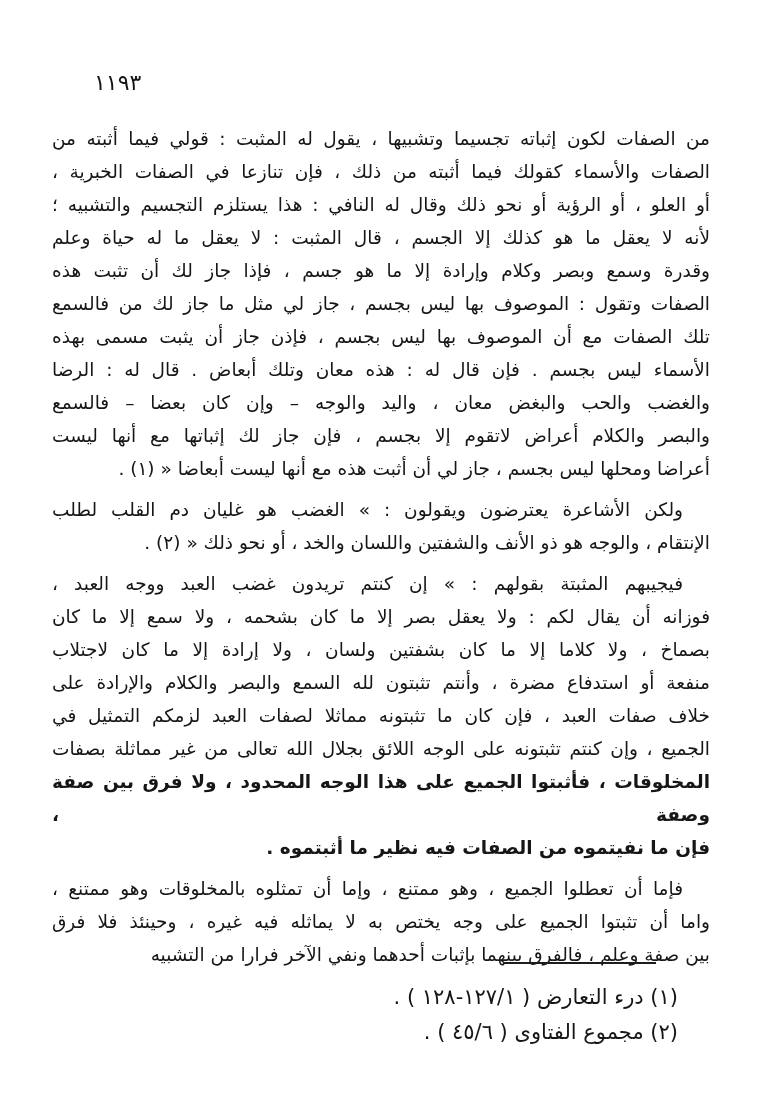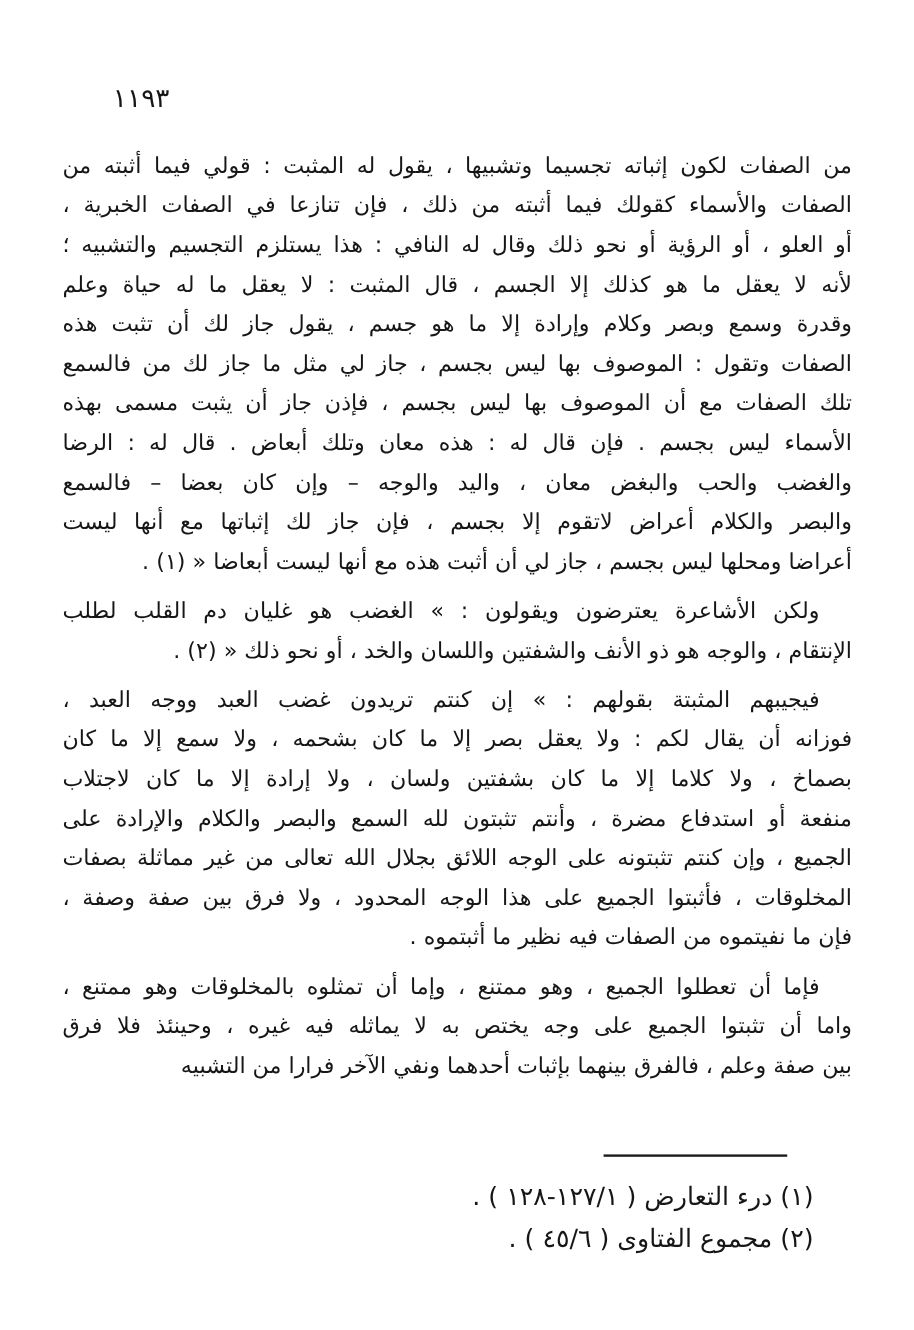--- a/index.html
+++ b/index.html
@@ -32,21 +32,21 @@
     line-height: 33px;
     text-align: right;
   }
   .paragraph { margin: 0 0 8px 0; }
   .line {
     text-align: justify;
     text-align-last: justify;
   }
   .line.end { text-align-last: right; }
   .line.indent { text-indent: 27px; }
-  .line.bold { font-weight: normal; }
+  .line.bold { font-weight: bold; }
   .footnote-rule {
     position: absolute;
     top: 962px; left: 503px;
     width: 153px; height: 0;
     border-top: 2px solid #1d1d1d;
   }
   .footnotes {
     position: absolute;
     top: 980px; left: 60px;
     width: 618px;
@@ -63,39 +63,40 @@
 
   <div class="page-number">١١٩٣</div>
 
   <main class="text-block">
 
     <div class="paragraph">
       <div class="line">من الصفات لكون إثباته تجسيما وتشبيها ، يقول له المثبت : قولي فيما أثبته من</div>
       <div class="line">الصفات والأسماء كقولك فيما أثبته من ذلك ، فإن تنازعا في الصفات الخبرية ،</div>
       <div class="line">أو العلو ، أو الرؤية أو نحو ذلك وقال له النافي : هذا يستلزم التجسيم والتشبيه ؛</div>
       <div class="line">لأنه لا يعقل ما هو كذلك إلا الجسم ، قال المثبت : لا يعقل ما له حياة وعلم</div>
-      <div class="line">وقدرة وسمع وبصر وكلام وإرادة إلا ما هو جسم ، يقول جاز لك أن تثبت هذه</div>
+      <div class="line">وقدرة وسمع وبصر وكلام وإرادة إلا ما هو جسم ، فإذا جاز لك أن تثبت هذه</div>
       <div class="line">الصفات وتقول : الموصوف بها ليس بجسم ، جاز لي مثل ما جاز لك من فالسمع</div>
       <div class="line">تلك الصفات مع أن الموصوف بها ليس بجسم ، فإذن جاز أن يثبت مسمى بهذه</div>
       <div class="line">الأسماء ليس بجسم . فإن قال له : هذه معان وتلك أبعاض . قال له : الرضا</div>
       <div class="line">والغضب والحب والبغض معان ، واليد والوجه – وإن كان بعضا – فالسمع</div>
       <div class="line">والبصر والكلام أعراض لاتقوم إلا بجسم ، فإن جاز لك إثباتها مع أنها ليست</div>
       <div class="line end">أعراضا ومحلها ليس بجسم ، جاز لي أن أثبت هذه مع أنها ليست أبعاضا « (١) .</div>
     </div>
 
     <div class="paragraph">
       <div class="line indent">ولكن الأشاعرة يعترضون ويقولون : » الغضب هو غليان دم القلب لطلب</div>
       <div class="line end">الإنتقام ، والوجه هو ذو الأنف والشفتين واللسان والخد ، أو نحو ذلك « (٢) .</div>
     </div>
 
     <div class="paragraph">
       <div class="line indent">فيجيبهم المثبتة بقولهم : » إن كنتم تريدون غضب العبد ووجه العبد ،</div>
       <div class="line">فوزانه أن يقال لكم : ولا يعقل بصر إلا ما كان بشحمه ، ولا سمع إلا ما كان</div>
       <div class="line">بصماخ ، ولا كلاما إلا ما كان بشفتين ولسان ، ولا إرادة إلا ما كان لاجتلاب</div>
       <div class="line">منفعة أو استدفاع مضرة ، وأنتم تثبتون لله السمع والبصر والكلام والإرادة على</div>
+      <div class="line">خلاف صفات العبد ، فإن كان ما تثبتونه مماثلا لصفات العبد لزمكم التمثيل في</div>
       <div class="line">الجميع ، وإن كنتم تثبتونه على الوجه اللائق بجلال الله تعالى من غير مماثلة بصفات</div>
       <div class="line bold">المخلوقات ، فأثبتوا الجميع على هذا الوجه المحدود ، ولا فرق بين صفة وصفة ،</div>
       <div class="line bold end">فإن ما نفيتموه من الصفات فيه نظير ما أثبتموه .</div>
     </div>
 
     <div class="paragraph">
       <div class="line indent">فإما أن تعطلوا الجميع ، وهو ممتنع ، وإما أن تمثلوه بالمخلوقات وهو ممتنع ،</div>
       <div class="line">واما أن تثبتوا الجميع على وجه يختص به لا يماثله فيه غيره ، وحينئذ فلا فرق</div>
       <div class="line end">بين صفة وعلم ، فالفرق بينهما بإثبات أحدهما ونفي الآخر فرارا من التشبيه</div>
     </div>

